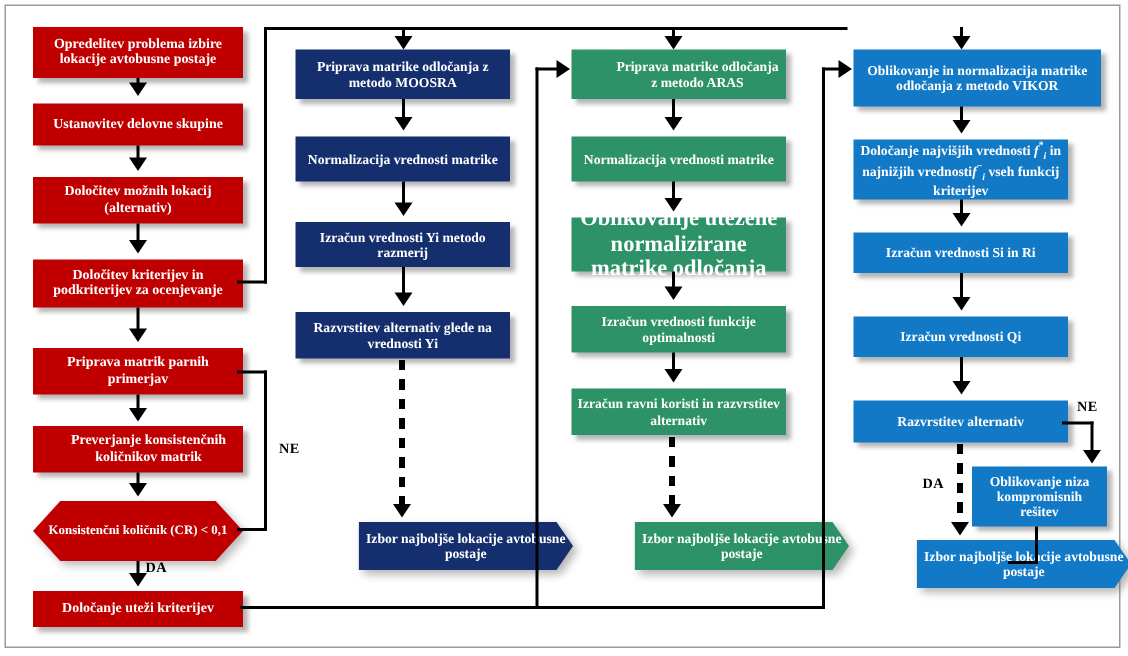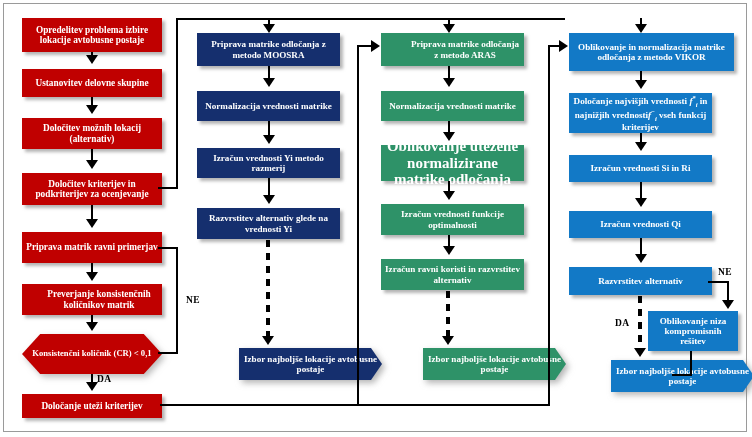--- a/index.html
+++ b/index.html
@@ -57,21 +57,21 @@
   <div class="arrow ar-down" style="left:86px;top:105px;"></div>
 
   <div class="node red" style="left:22px;top:118px;width:140px;height:31px;font-size:9.3px;">Določitev možnih lokacij (alternativ)</div>
   <div class="ln v" style="left:91px;top:149px;height:15px;"></div>
   <div class="arrow ar-down" style="left:86px;top:160px;"></div>
 
   <div class="node red" style="left:22px;top:173px;width:140px;height:32px;font-size:9.3px;">Določitev kriterijev in podkriterijev za ocenjevanje</div>
   <div class="ln v" style="left:91px;top:205px;height:18px;"></div>
   <div class="arrow ar-down" style="left:86px;top:219px;"></div>
 
-  <div class="node red" style="left:22px;top:232px;width:140px;height:31px;font-size:9.3px;">Priprava matrik ravni primerjav</div>
+  <div class="node red" style="left:22px;top:232px;width:140px;height:31px;font-size:9.3px;">Priprava matrik parnih primerjav</div>
   <div class="ln v" style="left:91px;top:263px;height:13px;"></div>
   <div class="arrow ar-down" style="left:86px;top:272px;"></div>
 
   <div class="node red" style="left:22px;top:284px;width:140px;height:31px;font-size:9.3px;padding-left:17px;">Preverjanje konsistenčnih količnikov matrik</div>
   <div class="ln v" style="left:91px;top:315px;height:11px;"></div>
   <div class="arrow ar-down" style="left:86px;top:322px;"></div>
 
   <div class="hexwrap" style="left:22px;top:334px;width:140px;height:40px;">
     <div class="hex red" style="display:flex;align-items:center;justify-content:center;text-align:center;color:#fff;font-weight:bold;font-size:8.6px;line-height:1.12;">Konsistenčni količnik (CR) &lt; 0,1</div>
   </div>

